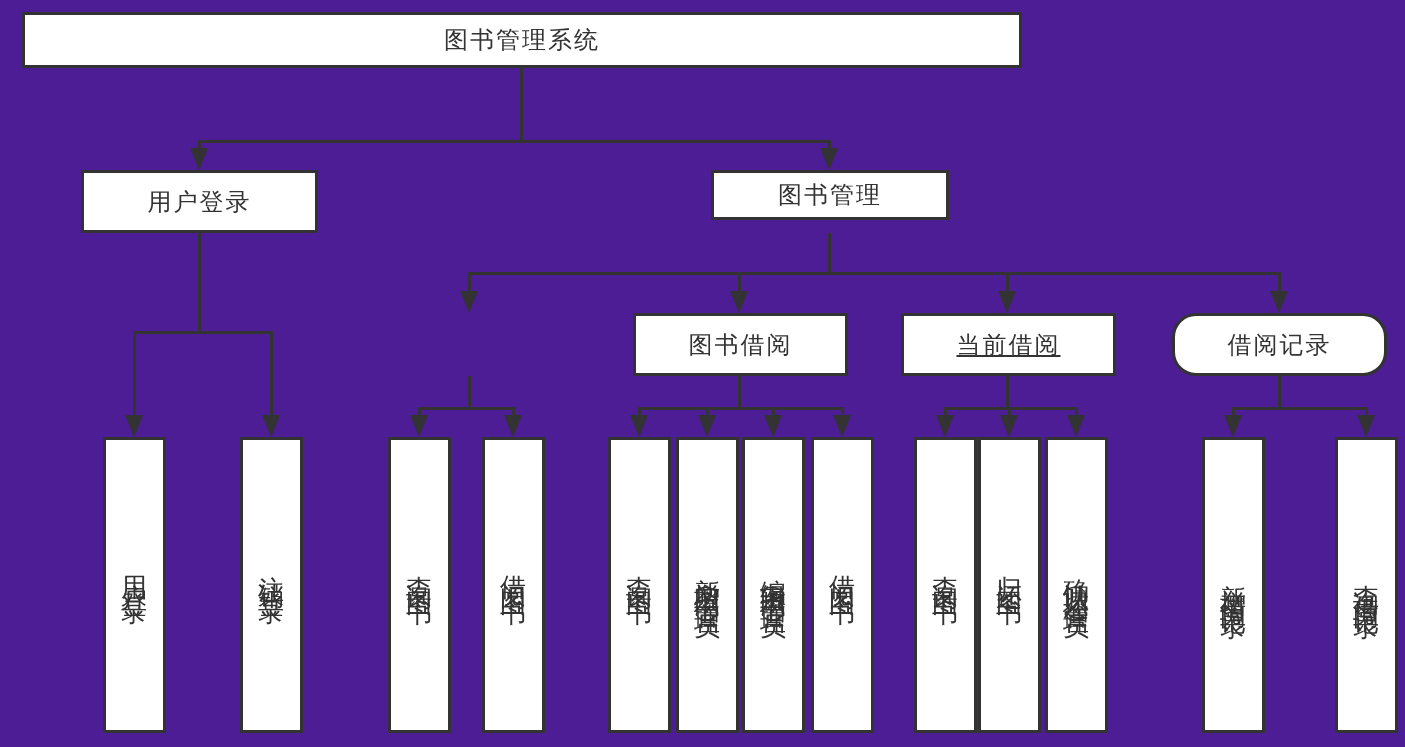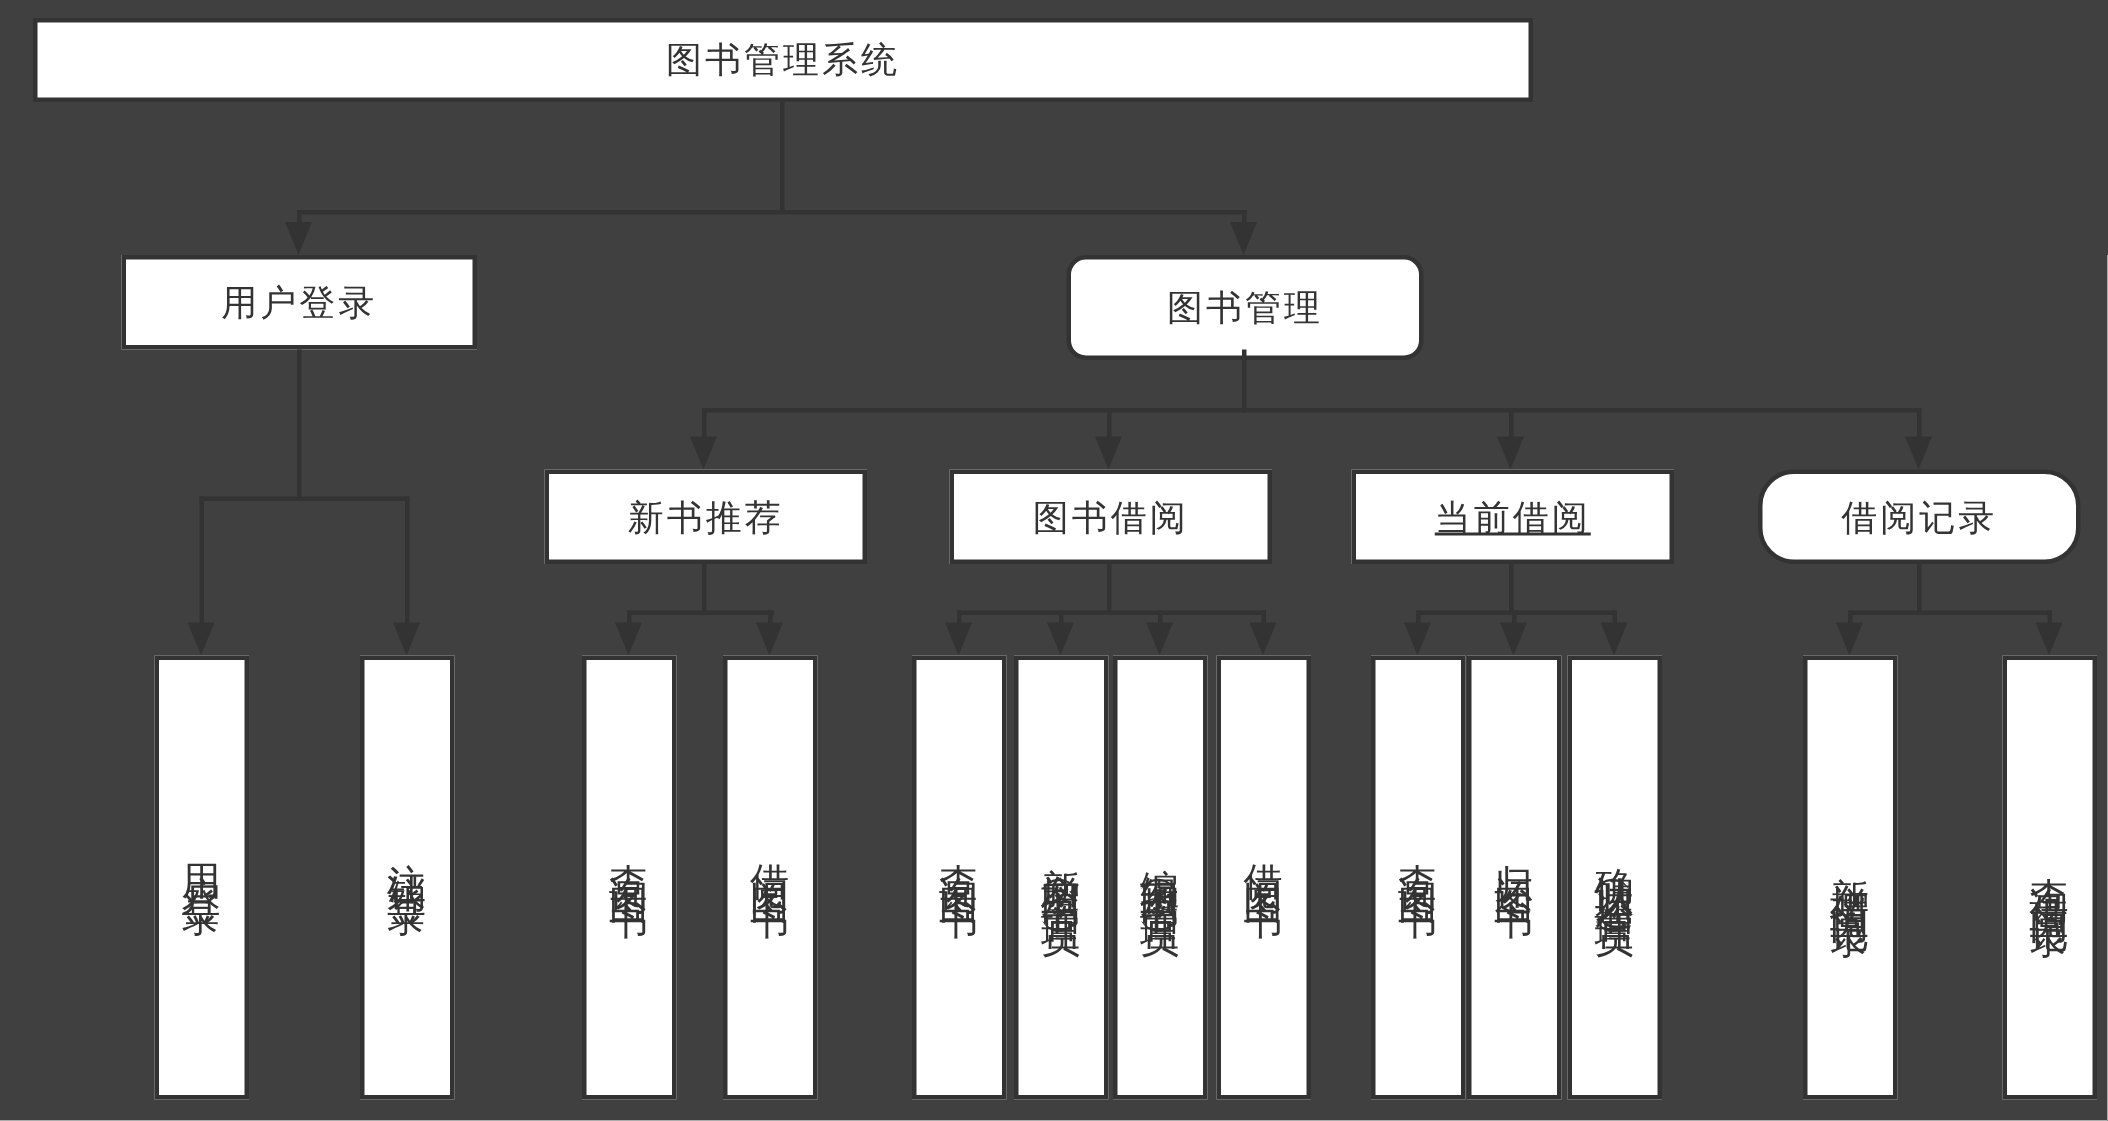--- a/index.html
+++ b/index.html
@@ -1,17 +1,17 @@
 <!DOCTYPE html>
 <html><head>
 <meta charset="utf-8">
 <style>
   html,body{margin:0;padding:0;background:#fff;}
   .stage{
-    position:relative;width:1405px;height:747px;background:#404040;
+    position:relative;width:1405px;height:747px;background:#4c1d95;
     font-family:"Liberation Sans","DejaVu Sans",sans-serif;overflow:hidden;
     color:#333;
   }
   .box{
     position:absolute;box-sizing:border-box;background:#fff;
     border:3px solid #333333;
     display:flex;align-items:center;justify-content:center;
     color:#333;
   }
   .hlabel{font-size:24px;letter-spacing:2px;white-space:nowrap;}
@@ -48,21 +48,21 @@
   <div class="vline" style="left:520px;top:68px;height:74px;"></div>
   <div class="hline" style="left:198px;top:140px;width:633px;"></div>
   <div class="vline" style="left:198px;top:140px;height:12px;"></div>
   <div class="arr" style="left:190px;top:148px;"></div>
   <div class="vline" style="left:828px;top:140px;height:12px;"></div>
   <div class="arr" style="left:820px;top:148px;"></div>
 
   <div class="box" style="left:81px;top:170px;width:237px;height:63px;">
     <span class="hlabel">用户登录</span>
   </div>
-  <div class="box" style="left:711px;top:170px;width:238px;height:70px;border-radius:13px;">
+  <div class="box" style="left:711px;top:170px;width:238px;height:50px;">
     <span class="hlabel">图书管理</span>
   </div>
 
   <div class="vline" style="left:198px;top:233px;height:101px;"></div>
   <div class="hline" style="left:133px;top:331px;width:140px;"></div>
   <div class="vline" style="left:133px;top:331px;height:88px;"></div>
   <div class="arr" style="left:125px;top:415px;"></div>
   <div class="vline" style="left:270px;top:331px;height:88px;"></div>
   <div class="arr" style="left:262px;top:415px;"></div>
 
@@ -70,23 +70,20 @@
   <div class="hline" style="left:468px;top:272px;width:813px;"></div>
   <div class="vline" style="left:468px;top:272px;height:24px;"></div>
   <div class="arr" style="left:460px;top:291px;"></div>
   <div class="vline" style="left:738px;top:272px;height:24px;"></div>
   <div class="arr" style="left:730px;top:291px;"></div>
   <div class="vline" style="left:1006px;top:272px;height:24px;"></div>
   <div class="arr" style="left:998px;top:291px;"></div>
   <div class="vline" style="left:1278px;top:272px;height:24px;"></div>
   <div class="arr" style="left:1270px;top:291px;"></div>
 
-  <div class="box" style="left:363px;top:313px;width:215px;height:63px;">
-    <span class="hlabel">新书推荐</span>
-  </div>
   <div class="box" style="left:633px;top:313px;width:215px;height:63px;text-align:center;">
     <span class="hlabel">图书借阅</span>
   </div>
   <div class="box" style="left:901px;top:313px;width:215px;height:63px;text-decoration:underline;">
     <span class="hlabel">当前借阅</span>
   </div>
   <div class="box" style="left:1172px;top:313px;width:215px;height:63px;border-radius:24px;">
     <span class="hlabel">借阅记录</span>
   </div>
 

